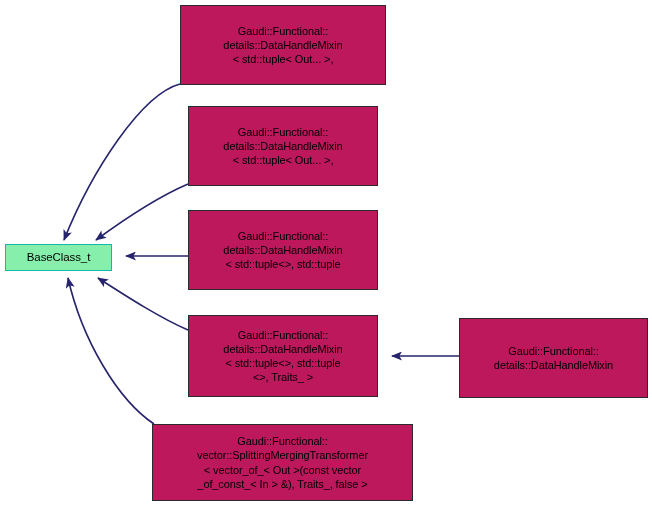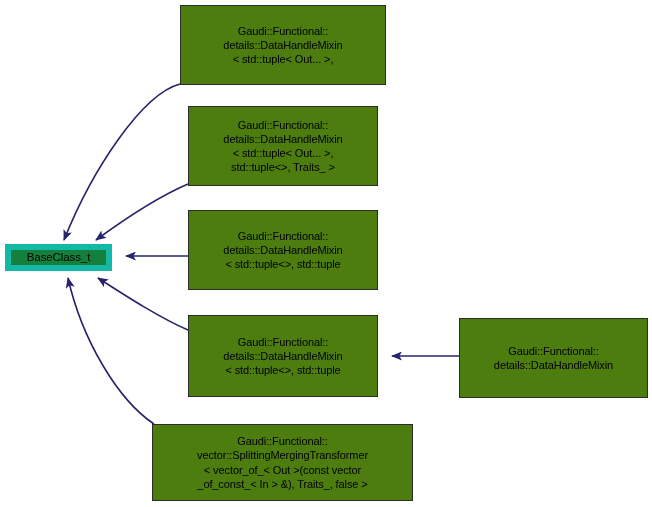--- a/index.html
+++ b/index.html
@@ -23,36 +23,36 @@
     height: 507px;
     pointer-events: none;
   }
   .node {
     position: absolute;
     box-sizing: border-box;
     display: flex;
     flex-direction: column;
     align-items: center;
     justify-content: center;
-    background: #4d7c0f;
+    background: #be185d;
     border: 1px solid #2b2b2b;
     text-align: center;
     color: #000000;
     font-size: 11px;
     line-height: 14.2px;
     letter-spacing: -0.1px;
     white-space: nowrap;
   }
   .node .ln {
     display: block;
     width: 100%;
   }
   .node.base {
-    border: 6px solid #14b8a6;
-    background: #15803d;
+    border: 1px solid #14b8a6;
+    background: #86efac;
     font-size: 11.5px;
   }
   
   #node-root      { left: 5px;   top: 244px; width: 107px; height: 27px; }
   #node-dhm-out-in{ left: 180px; top: 5px;   width: 206px; height: 80px; }
   #node-dhm-out-0 { left: 188px; top: 106px; width: 190px; height: 80px; }
   #node-dhm-0-in  { left: 188px; top: 210px; width: 190px; height: 80px; }
   #node-dhm-0-0   { left: 188px; top: 315px; width: 190px; height: 82px; }
   #node-dhm-void  { left: 459px; top: 318px; width: 189px; height: 80px; }
   #node-smt       { left: 152px; top: 424px; width: 261px; height: 77px; }
@@ -89,33 +89,33 @@
   <div class="node" id="node-dhm-out-in">
     <span class="ln">Gaudi::Functional::</span>
     <span class="ln">details::DataHandleMixin</span>
     <span class="ln">&lt; std::tuple&lt; Out... &gt;,</span>
   </div>
 
   <div class="node" id="node-dhm-out-0">
     <span class="ln">Gaudi::Functional::</span>
     <span class="ln">details::DataHandleMixin</span>
     <span class="ln">&lt; std::tuple&lt; Out... &gt;,</span>
-    <span class="ln"> std::tuple&lt;&gt;, Traits_ &gt;</span>
   </div>
 
   <div class="node" id="node-dhm-0-in">
     <span class="ln">Gaudi::Functional::</span>
     <span class="ln">details::DataHandleMixin</span>
     <span class="ln">&lt; std::tuple&lt;&gt;, std::tuple</span>
   </div>
 
   <div class="node" id="node-dhm-0-0">
     <span class="ln">Gaudi::Functional::</span>
     <span class="ln">details::DataHandleMixin</span>
     <span class="ln">&lt; std::tuple&lt;&gt;, std::tuple</span>
+    <span class="ln">&lt;&gt;, Traits_ &gt;</span>
   </div>
 
   <div class="node" id="node-dhm-void">
     <span class="ln">Gaudi::Functional::</span>
     <span class="ln">details::DataHandleMixin</span>
   </div>
 
   <div class="node" id="node-smt">
     <span class="ln">Gaudi::Functional::</span>
     <span class="ln">vector::SplittingMergingTransformer</span>

